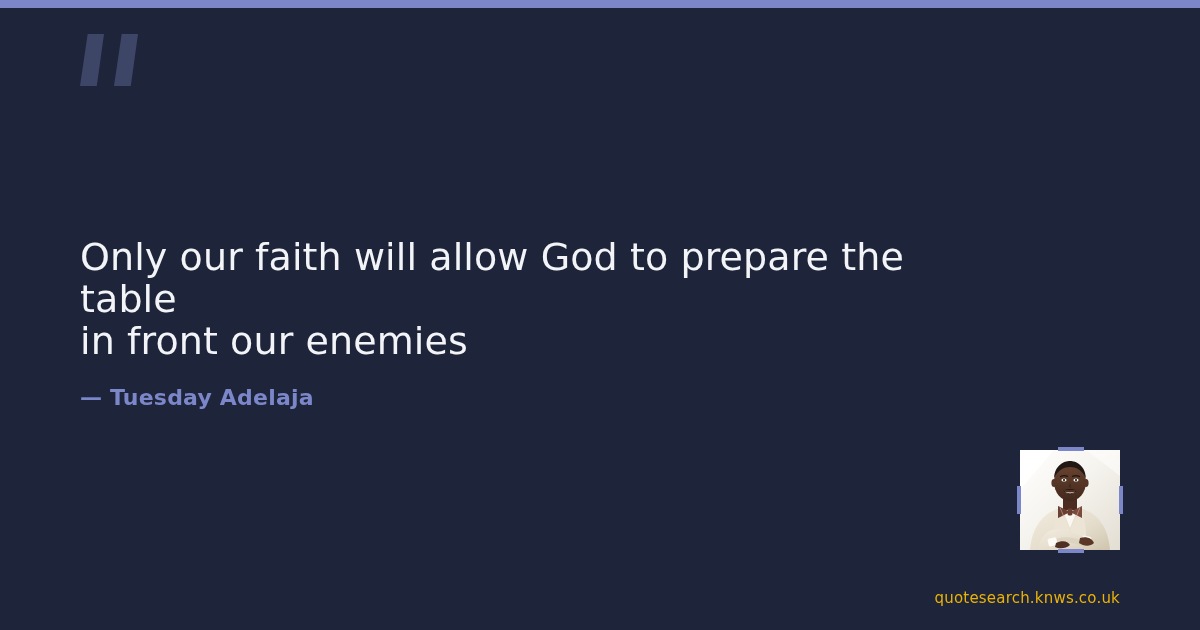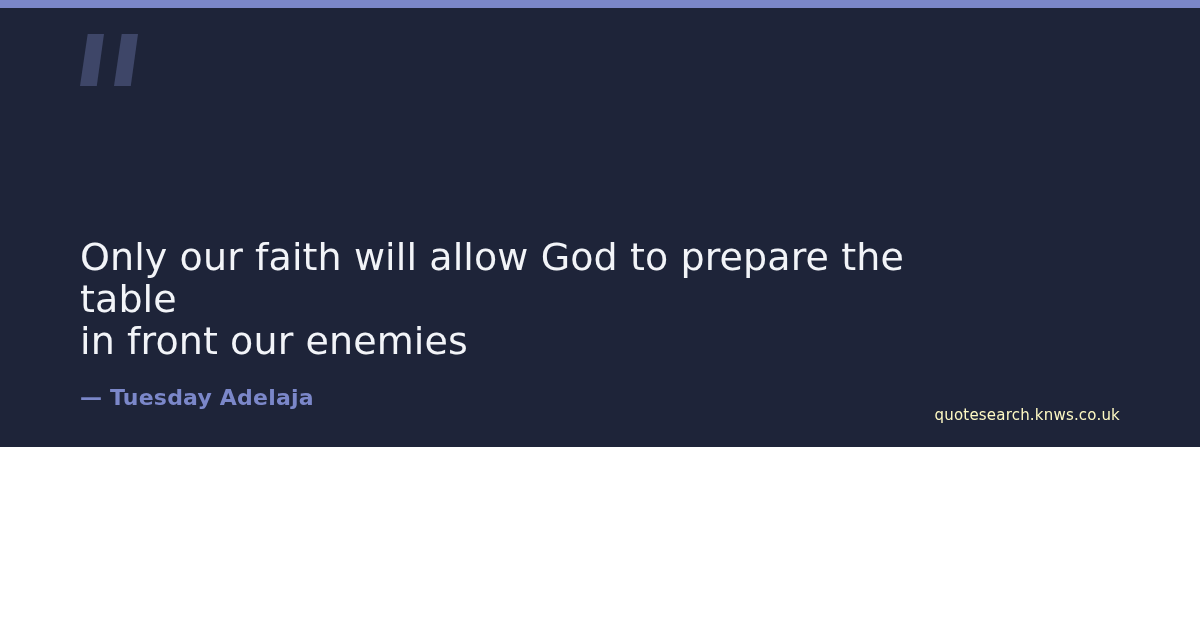--- a/index.html
+++ b/index.html
@@ -10,21 +10,21 @@
   body {
     width: 1200px;
     height: 630px;
     overflow: hidden;
     font-family: "DejaVu Sans", sans-serif;
   }
 
   .quote-card {
     position: relative;
     width: 1200px;
-    height: 447px;
+    height: 630px;
     background: #1e2439;
     box-sizing: border-box;
     overflow: hidden;
   }
 
   
   .top-bar {
     position: absolute;
     top: 0;
     left: 0;
@@ -114,21 +114,21 @@
   .tick-right  { right: -3px; top: 36px;  width: 4px;  height: 28px; }
 
   
   .watermark {
     position: absolute;
     right: 80px;
     bottom: 22px;
     font-family: "DejaVu Sans", sans-serif;
     font-size: 15px;
     line-height: 20px;
-    color: #fef9c3;
+    color: #eab308;
     letter-spacing: 0.2px;
     text-align: right;
   }
 </style>
 </head>
 <body>
 
 <div class="quote-card">
 
   <div class="top-bar"></div>

